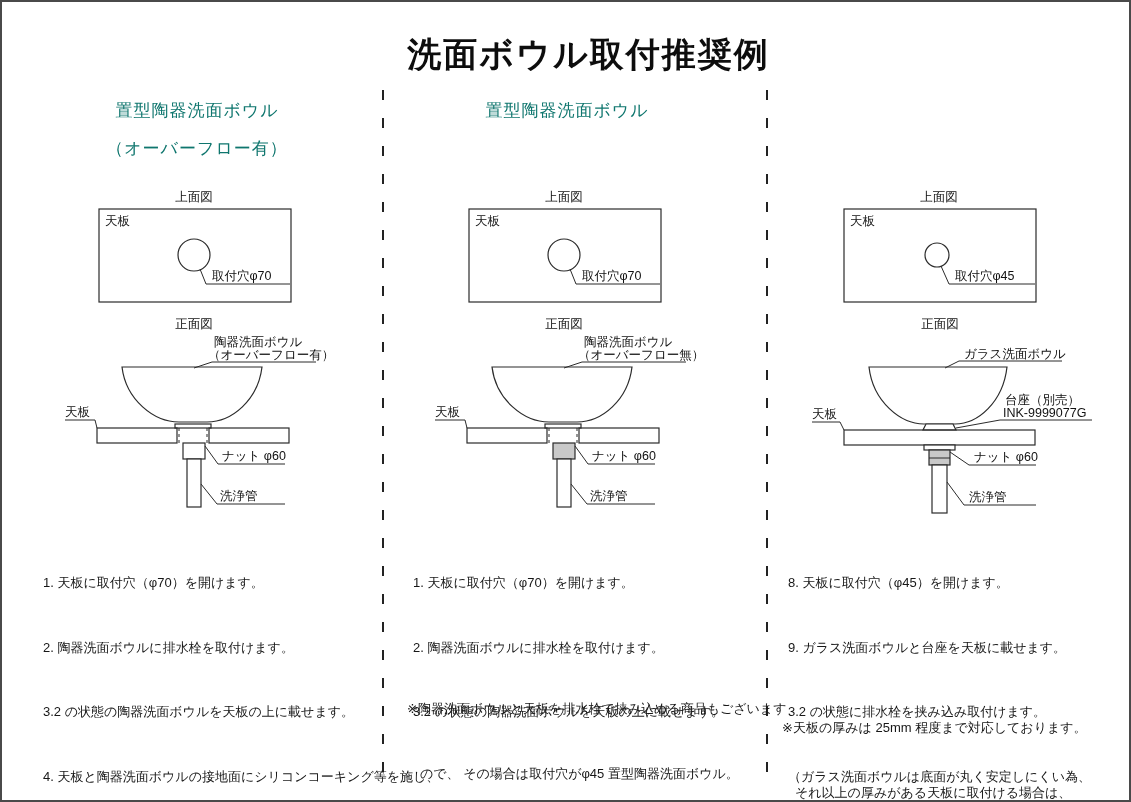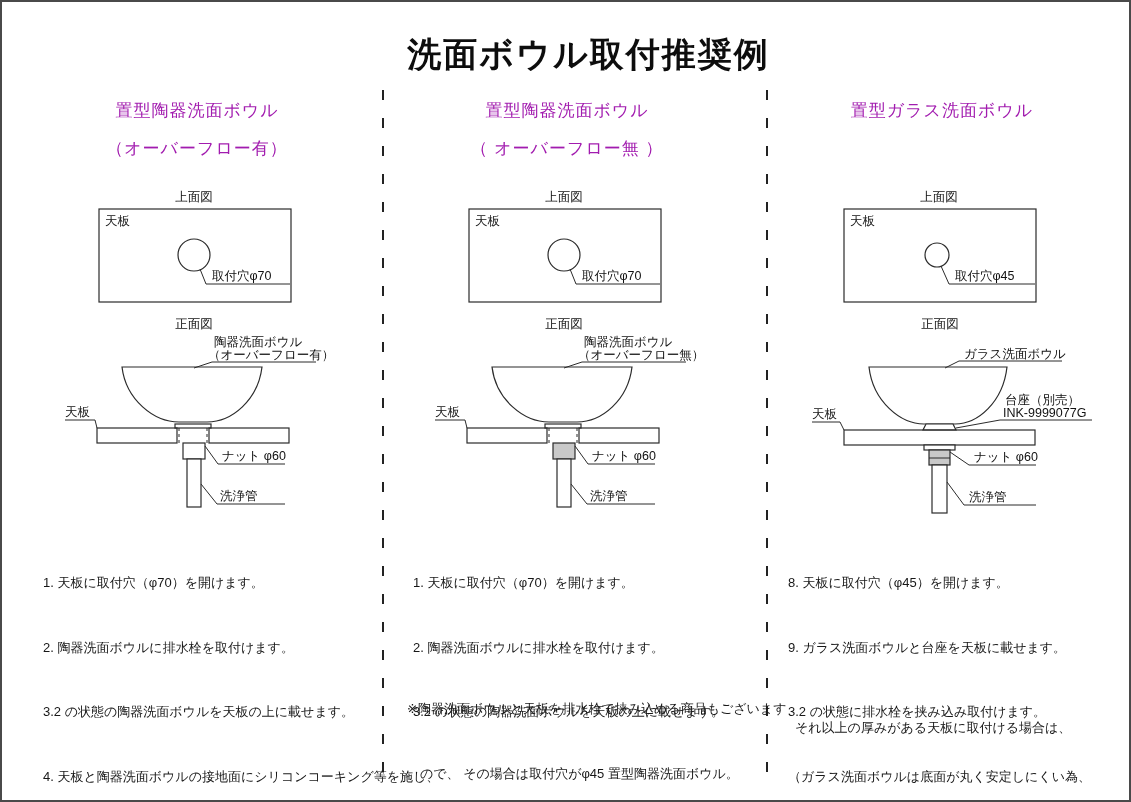--- a/index.html
+++ b/index.html
@@ -15,21 +15,21 @@
     letter-spacing:2px;
     padding-left:23px;
   }
   .divider {
     position:absolute; top:88px; width:2px; height:682px;
     background:repeating-linear-gradient(to bottom,#222 0 10px,transparent 10px 28px);
   }
   .col { position:absolute; top:0; height:802px; width:340px; }
   .heading {
     position:absolute; top:90px; left:0; width:100%;
-    text-align:center; font-size:17px; line-height:38px; color:#a21caf;
+    text-align:center; font-size:17px; line-height:38px; color:#0f766e;
     letter-spacing:1px;
   }
   .topview  { position:absolute; top:185px; left:17px; }
   .frontview{ position:absolute; top:308px; }
   .steps, .note { position:absolute; font-size:13px; line-height:21.5px; white-space:pre; color:#171717; }
   .steps { top:527px; left:16px; width:330px; }
   .note  { left:10px; width:336px; }
   .ln    { fill:none; stroke:#2b2b2b; stroke-width:1.2; }
   .lnthin{ fill:none; stroke:#2b2b2b; stroke-width:1; }
   .wfill { fill:#ffffff; stroke:#2b2b2b; stroke-width:1.2; }
@@ -88,21 +88,20 @@
       <div>2. 陶器洗面ボウルに排水栓を取付けます。</div>
       <div>3.2 の状態の陶器洗面ボウルを天板の上に載せます。</div>
       <div>4. 天板と陶器洗面ボウルの接地面にシリコンコーキング等を施し、</div>
       
     </div>
   </div>
 
   <div class="col" style="left:395px">
     <div class="heading">
       <div>置型陶器洗面ボウル</div>
-      <div>（ オーバーフロー無 ）</div>
     </div>
 
     <svg class="topview" width="300" height="125" viewBox="0 0 300 125">
       <text x="150" y="14" text-anchor="middle" class="dlabel">上面図</text>
       <rect x="55" y="22" width="192" height="93" class="ln"></rect>
       <text x="61" y="38" class="dlabel">天板</text>
       <circle cx="150" cy="68" r="16" class="ln"></circle>
       <polyline points="156,82 162,97 246,97" class="lnthin"></polyline>
       <text x="168" y="93" class="dlabel">取付穴φ70</text>
     </svg>
@@ -136,24 +135,20 @@
     </div>
 
     <div class="note" style="top:653px">
       <div>※陶器洗面ボウルと天板を排水栓で挟み込める商品もございます</div>
       <div>　ので、 その場合は取付穴がφ45 置型陶器洗面ボウル。</div>
       
     </div>
   </div>
 
   <div class="col" style="left:770px">
-    <div class="heading">
-      <div>置型ガラス洗面ボウル</div>
-      <div></div>
-    </div>
 
     <svg class="topview" width="300" height="125" viewBox="0 0 300 125">
       <text x="150" y="14" text-anchor="middle" class="dlabel">上面図</text>
       <rect x="55" y="22" width="192" height="93" class="ln"></rect>
       <text x="61" y="38" class="dlabel">天板</text>
       <circle cx="148" cy="68" r="12" class="ln"></circle>
       <polyline points="152,79 160,97 246,97" class="lnthin"></polyline>
       <text x="166" y="93" class="dlabel">取付穴φ45</text>
     </svg>
 
@@ -182,18 +177,19 @@
     <div class="steps">
       <div>8. 天板に取付穴（φ45）を開けます。</div>
       <div>9. ガラス洗面ボウルと台座を天板に載せます。</div>
       <div>3.2 の状態に排水栓を挟み込み取付けます。</div>
       <div>（ガラス洗面ボウルは底面が丸く安定しにくい為、</div>
       
       
     </div>
 
     <div class="note" style="top:672px">
+      <div>※天板の厚みは 25mm 程度まで対応しております。</div>
       <div>　それ以上の厚みがある天板に取付ける場合は、</div>
       
     </div>
   </div>
 
 </div>
 
 </body></html>

